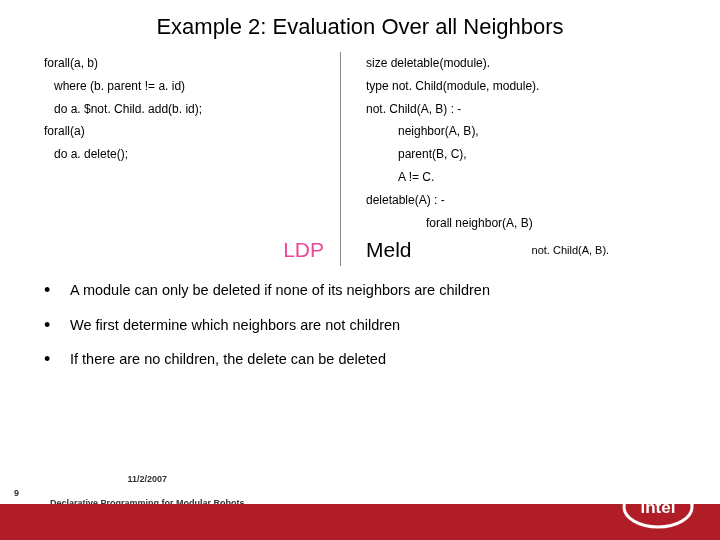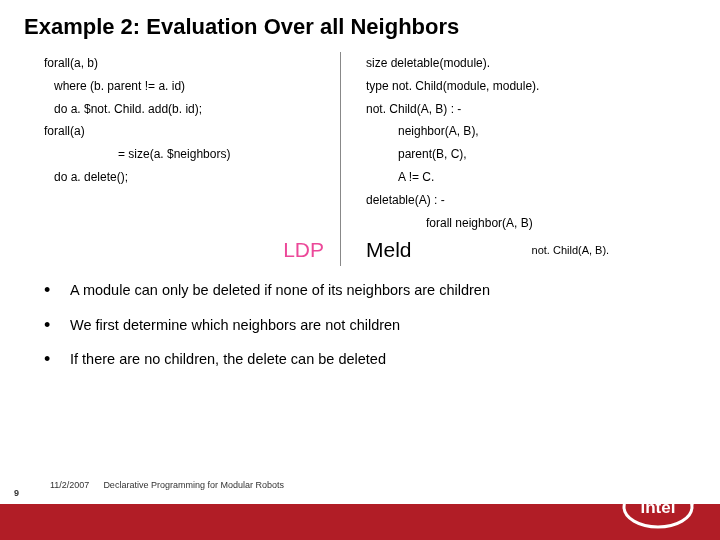--- a/index.html
+++ b/index.html
@@ -5,24 +5,25 @@
   * { margin: 0; padding: 0; box-sizing: border-box; }
   body {
     width: 720px;
     height: 540px;
     background: #fff;
     font-family: Verdana, Arial, sans-serif;
     position: relative;
     overflow: hidden;
   }
   .title {
-    font-weight: bold;
+    font-weight: normal;
     font-size: 22px;
     color: #000;
     padding: 14px 24px 8px 24px;
+    text-align: center;
   }
   .content-area {
     position: relative;
     padding: 4px 32px 0 44px;
   }
   .columns {
     display: flex;
     position: relative;
     justify-content: space-between;
   }
@@ -109,43 +110,43 @@
   }
   .footer-text {
     position: absolute;
     left: 50px;
     bottom: 44px;
     height: 22px;
     display: flex;
     align-items: center;
     gap: 14px;
     font-size: 9px;
-    font-weight: normal;
+    font-weight: bold;
     color: #333;
+    flex-direction: column;
   }
   .logo-wrap {
     position: absolute;
     right: 10px;
     bottom: 6px;
   }
 </style>
 </head>
 <body>
 
 <div class="title">Example 2: Evaluation Over all Neighbors</div>
 
 <div class="content-area">
   <div class="divider"></div>
   <div class="columns">
     <div class="col-left">
       <div>forall(a, b)</div>
       <div class="indent1">where (b. parent != a. id)</div>
       <div class="indent1">do a. $not. Child. add(b. id);</div>
       <div>forall(a)</div>
-      <div class="indent3">= size(a. $neighbors)</div>
       <div class="indent1">do a. delete();</div>
     </div>
     <div class="col-right">
       <div>size deletable(module).</div>
       <div>type not. Child(module, module).</div>
       <div>not. Child(A, B) : -</div>
       <div class="indent2">neighbor(A, B),</div>
       <div class="indent2">parent(B, C),</div>
       <div class="indent2">A != C.</div>
       <div>deletable(A) : -</div>

